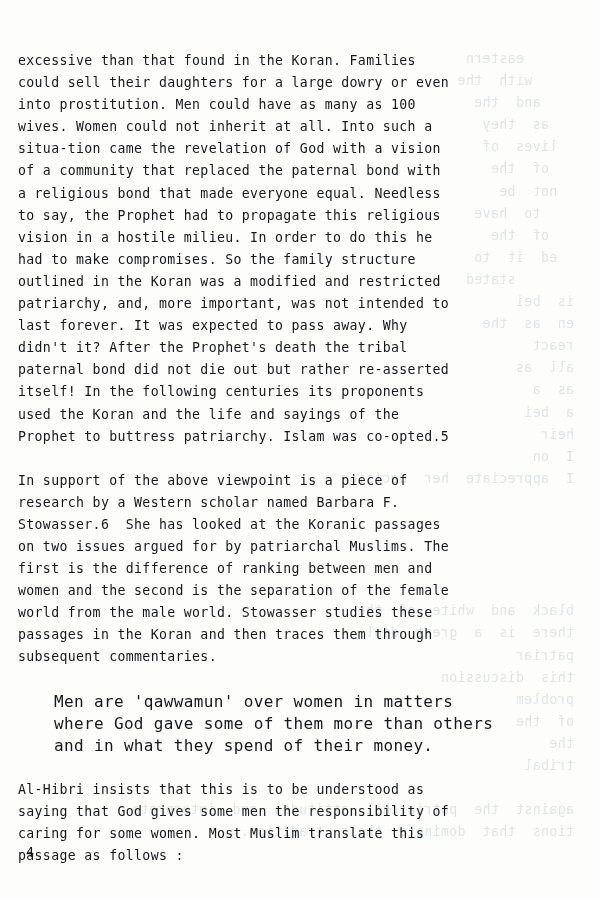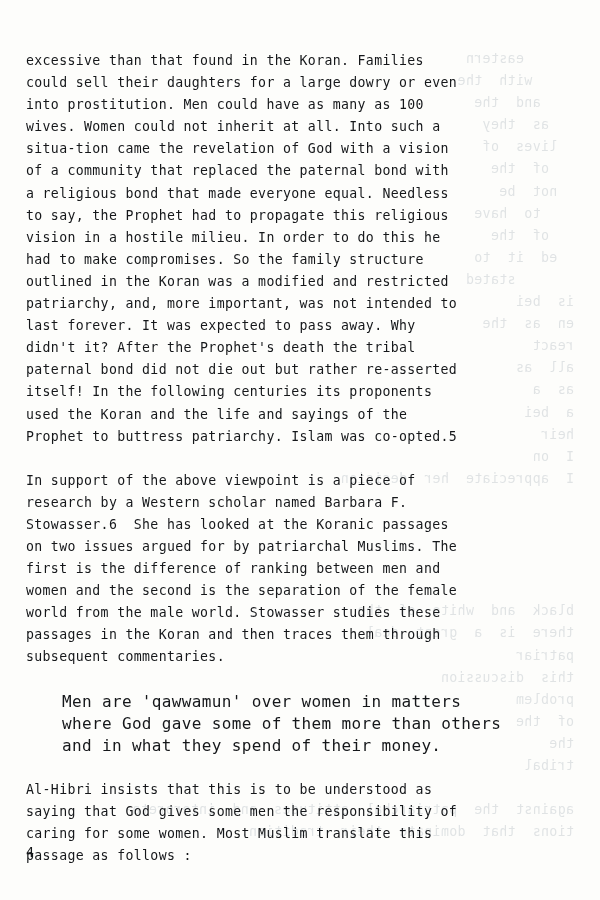--- a/index.html
+++ b/index.html
@@ -39,21 +39,21 @@
     padding: 48px 26px 0 26px;
     box-sizing: border-box;
   }
   .content {
     position: absolute;
     top: 0;
     left: 0;
     width: 600px;
     height: 900px;
     box-sizing: border-box;
-    padding: 50px 28px 0 26px;
+    padding: 50px 28px 0 18px;
   }
   p.para {
     margin: 0 0 22px 0;
     color: #15171a;
     font-size: 13.2px;
     line-height: 22.1px;
     letter-spacing: 0.35px;
     white-space: pre-wrap;
     font-family: "DejaVu Sans Mono", monospace;
   }

